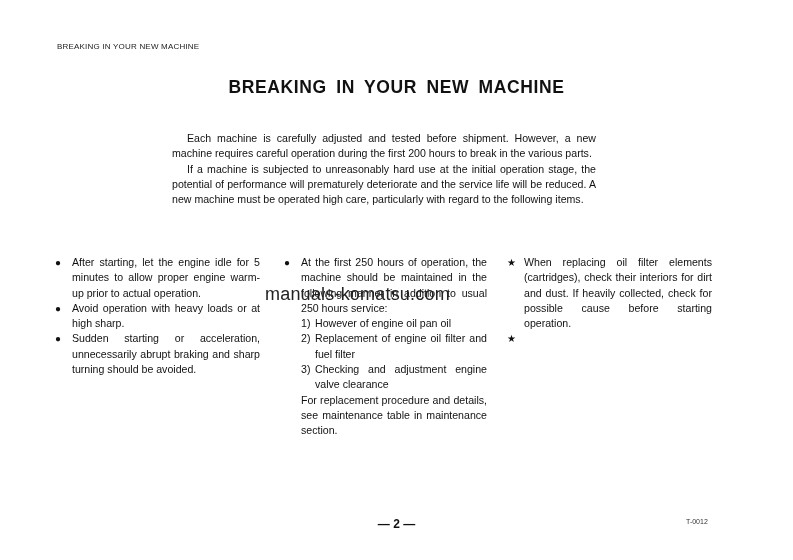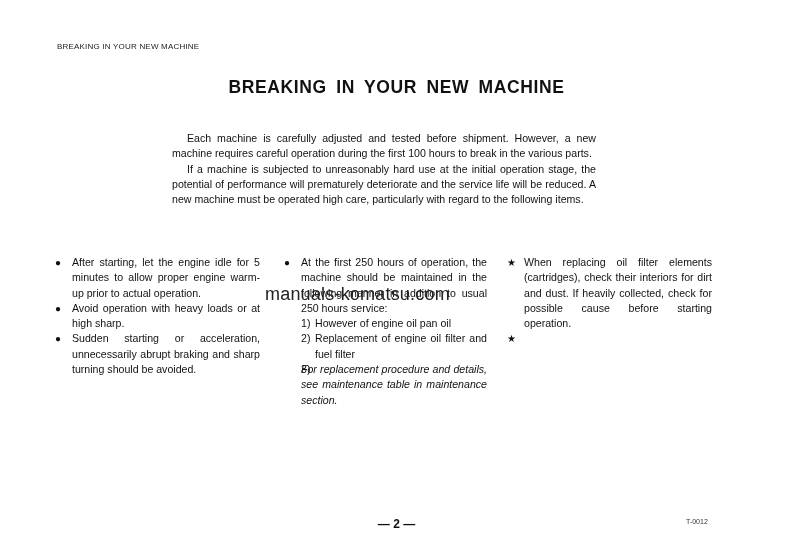--- a/index.html
+++ b/index.html
@@ -20,42 +20,42 @@
     }
     .intro p { margin: 0; text-indent: 15px; }
     .col { position: absolute; top: 255px; font-size: 10.6px; line-height: 15.3px; }
     .col1 { left: 55px; width: 205px; }
     .col2 { left: 284px; width: 203px; }
     .col3 { left: 507px; width: 205px; }
     .item { position: relative; padding-left: 17px; text-align: justify; }
     .marker { position: absolute; left: 0; top: 0; font-size: 10px; }
     .sub { position: relative; padding-left: 14px; text-align: justify; }
     .sub .num { position: absolute; left: 0; }
-    .plain { text-align: justify; font-style: italic; }
+    .plain { text-align: justify; }
     .page-num {
       position: absolute; left: 0; width: 793px; top: 517px; text-align: center;
       font-size: 12px; font-weight: bold;
     }
     .code {
       position: absolute; left: 686px; top: 518px; font-size: 7px; color: #333;
     }
     .watermark {
       position: absolute; left: 265px; top: 284px; font-size: 18px; color: #222;
       letter-spacing: 0.2px; white-space: nowrap;
     }
   </style>
 </head>
 <body>
 
 <div class="running-head">BREAKING IN YOUR NEW MACHINE</div>
 
 <div class="title">BREAKING IN YOUR NEW MACHINE</div>
 
 <div class="intro">
-  <p>Each machine is carefully adjusted and tested before shipment. However, a new machine requires careful operation during the first 100 hours to break in the various parts.</p>
+  <p>Each machine is carefully adjusted and tested before shipment. However, a new machine requires careful operation during the first 200 hours to break in the various parts.</p>
   <p>If a machine is subjected to unreasonably hard use at the initial operation stage, the potential of performance will prematurely deteriorate and the service life will be reduced. A new machine must be operated high care, particularly with regard to the following items.</p>
 </div>
 
 <div class="col col1">
   <div class="item">
     <span class="marker">●</span>
     <span>After starting, let the engine idle for 5 minutes to allow proper engine warm-up prior to actual operation.</span>
   </div>
   <div class="item">
     <span class="marker">●</span>
@@ -74,20 +74,21 @@
     <div class="sub">
       <span class="num">1)</span>
       <span>However of engine oil pan oil</span>
     </div>
     <div class="sub">
       <span class="num">2)</span>
       <span>Replacement of engine oil filter and fuel filter</span>
     </div>
     <div class="sub">
       <span class="num">3)</span>
+      <span>Checking and adjustment engine valve clearance</span>
     </div>
     <div class="plain">For replacement procedure and details, see maintenance table in maintenance section.</div>
   </div>
 </div>
 
 <div class="col col3">
   <div class="item">
     <span class="marker">★</span>
     <span>When replacing oil filter elements (cartridges), check their interiors for dirt and dust. If heavily collected, check for possible cause before starting operation.</span>
   </div>

